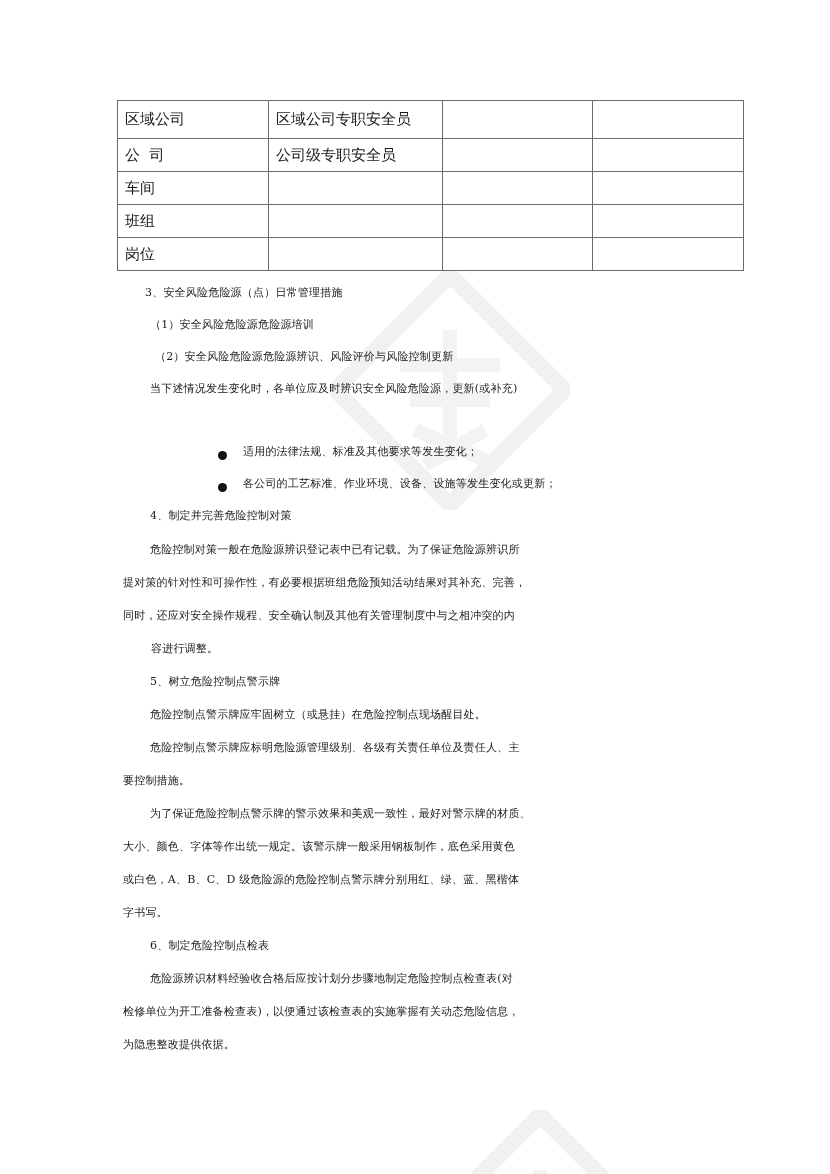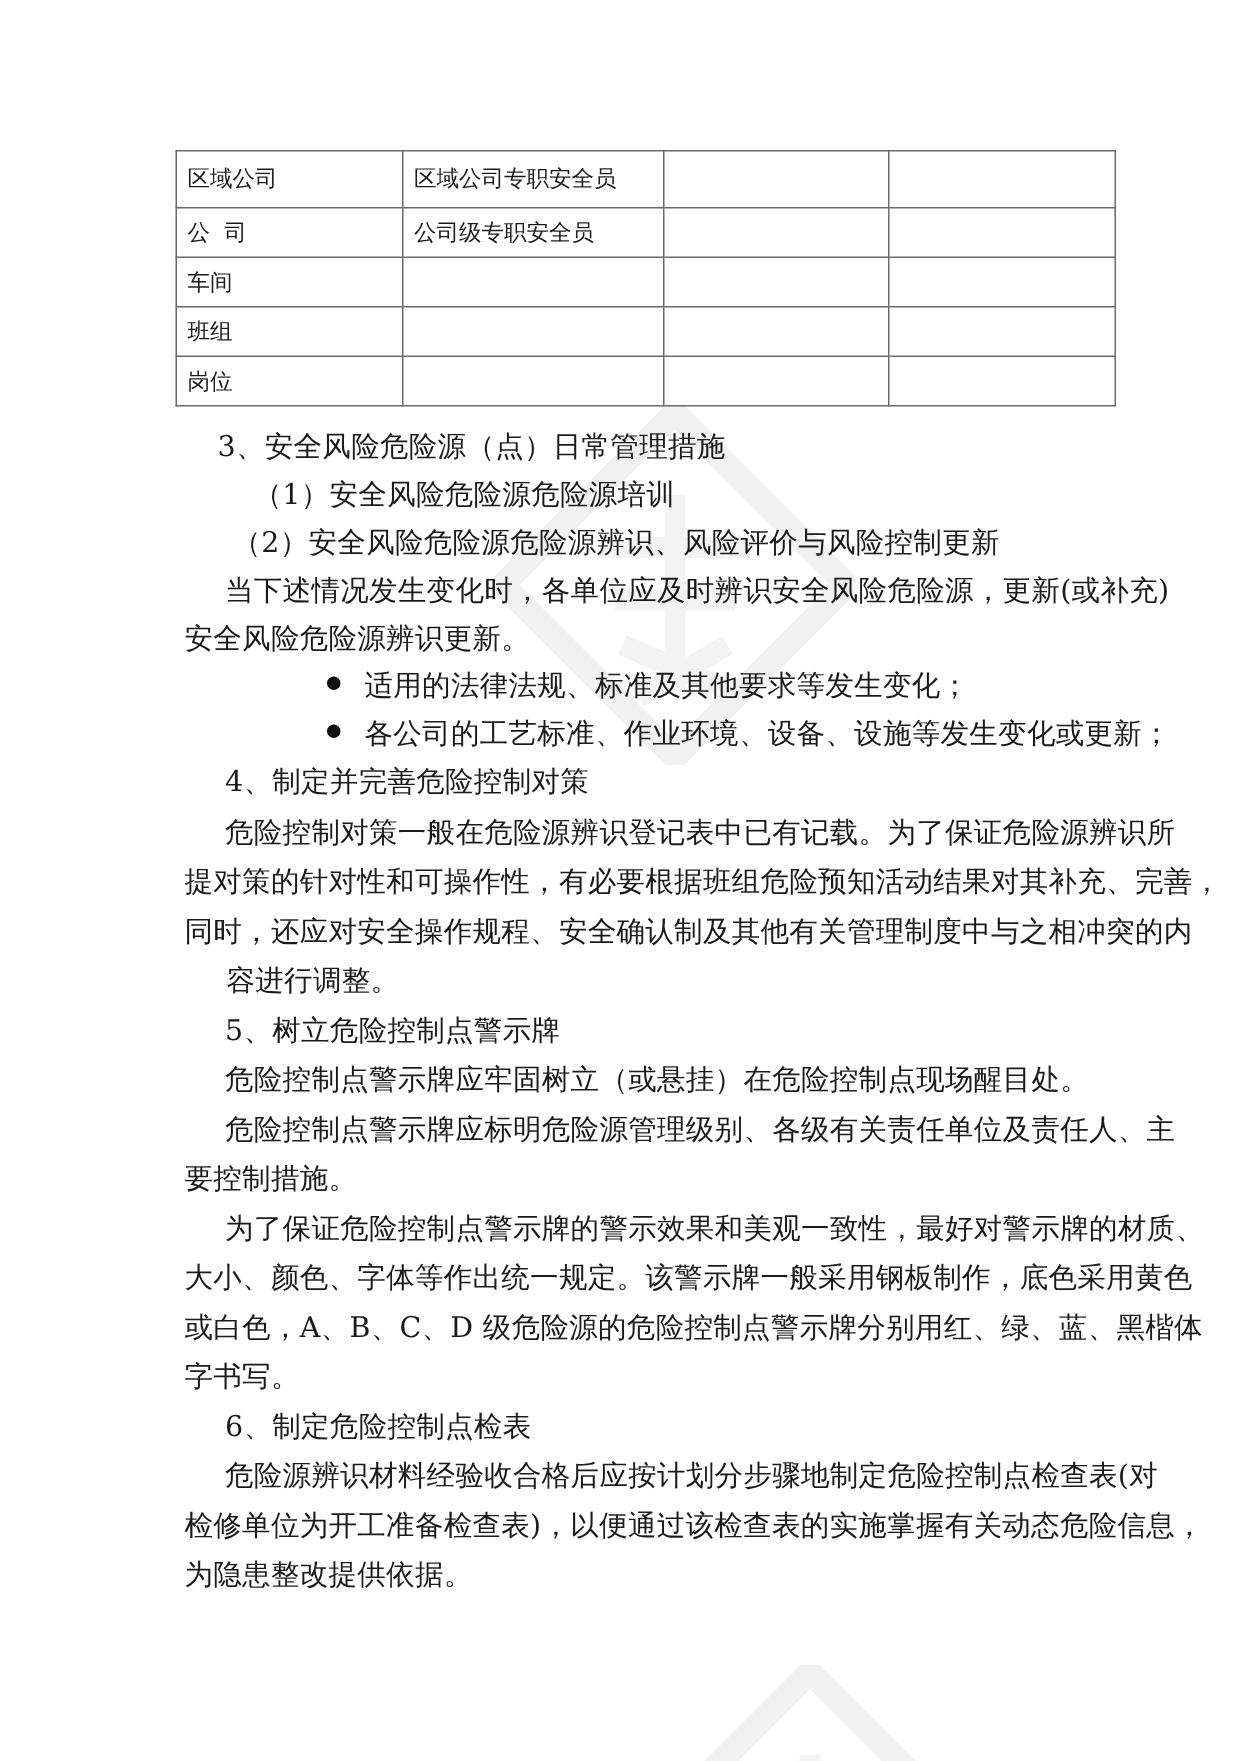--- a/index.html
+++ b/index.html
@@ -13,21 +13,21 @@
   .wm2 { left: 420px; top: 1110px; width: 240px; height: 240px; }
   table.rt {
     position: absolute; left: 117px; top: 100px; border-collapse: collapse;
     font-size: 15px;
   }
   table.rt td {
     border: 1.4px solid #6a6a6a; padding: 0 0 0 7px; vertical-align: middle; height: 32px;
   }
   table.rt tr.tall td { height: 37px; }
   .c1 { width: 143px; } .c2 { width: 166px; } .c3 { width: 142px; } .c4 { width: 143px; }
-  .line { position: absolute; font-size: 19px; white-space: nowrap; letter-spacing: 0.2px; }
+  .line { position: absolute; font-size: 11px; white-space: nowrap; letter-spacing: 0.2px; }
   .bullet { position: absolute; width: 9px; height: 9px; border-radius: 50%; background: #111; }
 </style>
 </head>
 <body>
 
 <div class="page">
 
   <svg class="watermark wm1" viewBox="0 0 240 240">
     <polygon points="120,5 235,120 120,235 5,120" fill="none" stroke="#f1f1f1" stroke-width="16"></polygon>
     <path d="M70 95 L170 95 M80 130 L160 130 M120 60 L120 190 M85 160 L155 190 M155 160 L95 195" stroke="#f3f3f3" stroke-width="14" fill="none"></path>
@@ -66,24 +66,23 @@
     <tr>
       <td class="c1">岗位</td>
       <td class="c2"></td>
       <td class="c3"></td>
       <td class="c4"></td>
     </tr>
   </tbody>
     </table>
 
   <div class="line" style="left:145px; top:285px;">3、安全风险危险源（点）日常管理措施</div>
-  <div class="line" style="left:169px; top:317px;">（1）安全风险危险源危险源培训</div>
+  <div class="line" style="left:150px; top:317px;">（1）安全风险危险源危险源培训</div>
   <div class="line" style="left:155px; top:349px;">（2）安全风险危险源危险源辨识、风险评价与风险控制更新</div>
   <div class="line" style="left:150px; top:381px;text-align:center;">当下述情况发生变化时，各单位应及时辨识安全风险危险源，更新(或补充)</div>
-  <div class="line" style="left:123px; top:413px;">安全风险危险源辨识更新。</div>
 
   <span class="bullet" style="left:218px; top:451px;"></span>
   <div class="line" style="left:243px; top:444px;">适用的法律法规、标准及其他要求等发生变化；</div>
   <span class="bullet" style="left:218px; top:483px;"></span>
   <div class="line" style="left:243px; top:476px;">各公司的工艺标准、作业环境、设备、设施等发生变化或更新；</div>
 
   <div class="line" style="left:150px; top:508px;">4、制定并完善危险控制对策</div>
   <div class="line" style="left:150px; top:542px;">危险控制对策一般在危险源辨识登记表中已有记载。为了保证危险源辨识所</div>
   <div class="line" style="left:123px; top:575px;">提对策的针对性和可操作性，有必要根据班组危险预知活动结果对其补充、完善，</div>
   <div class="line" style="left:123px; top:608px;">同时，还应对安全操作规程、安全确认制及其他有关管理制度中与之相冲突的内</div>

